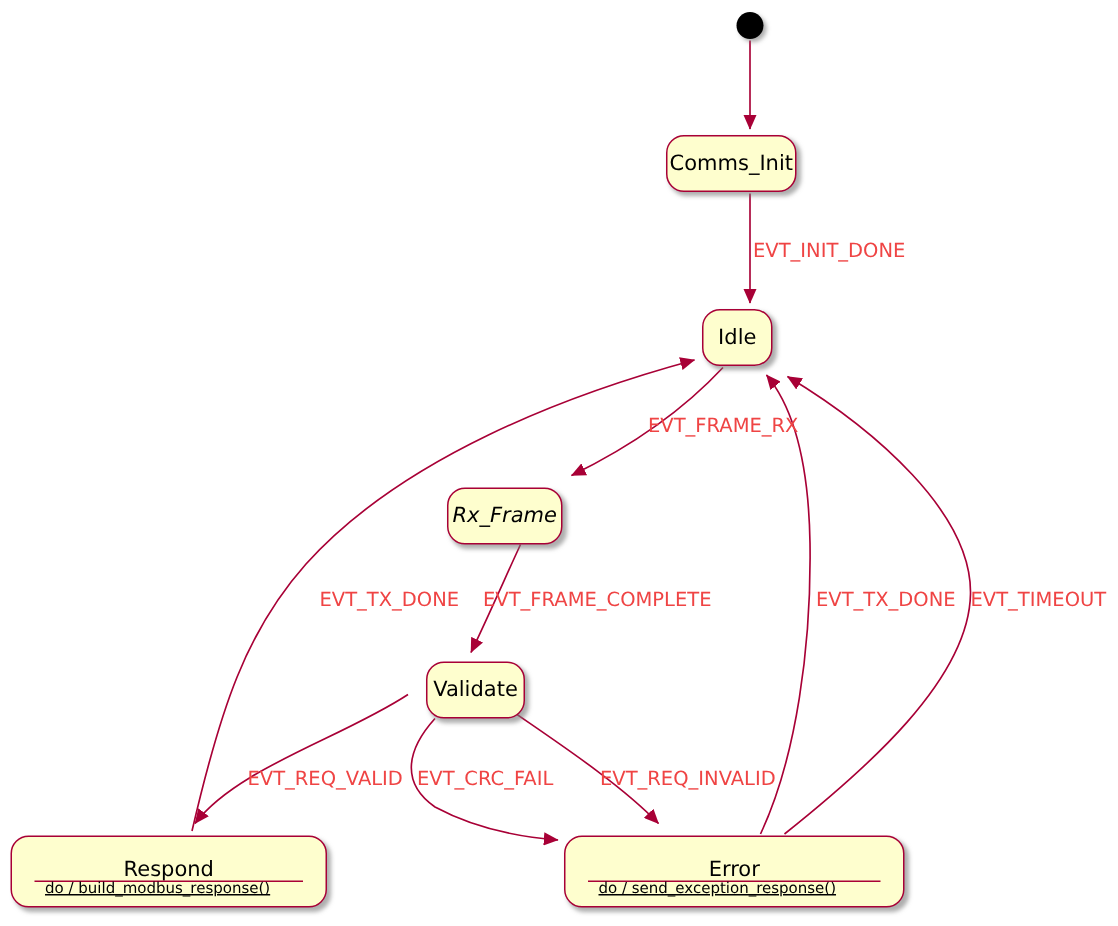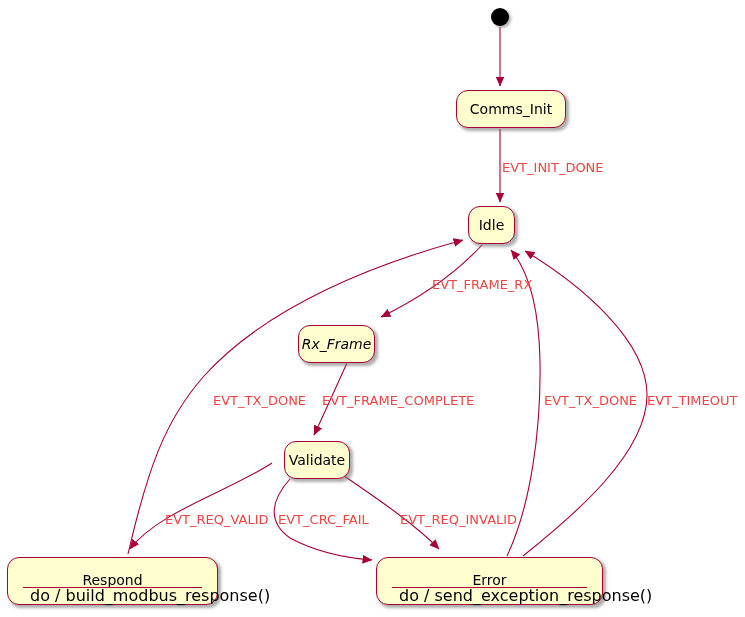--- a/index.html
+++ b/index.html
@@ -12,21 +12,21 @@
     position:absolute;box-sizing:border-box;background:#FEFECE;
     border:1.5px solid #A80036;border-radius:12px;
     box-shadow:2.5px 2.5px 3px rgba(120,120,120,0.6);
     display:flex;align-items:center;justify-content:center;
     font-size:14px;line-height:1;color:#000;
   }
   .state.compound{flex-direction:column;align-items:stretch;justify-content:flex-start;padding:15px;}
   .state-title{height:24px;display:flex;align-items:center;justify-content:center;font-size:14px;}
   .state-activity{
     border-top:1.5px solid #A80036;flex:1;display:flex;align-items:center;
-    padding-left:7px;font-size:16px;white-space:nowrap;
+    padding-left:7px;font-size:10px;white-space:nowrap;text-decoration:underline;
   }
   .initial-dot{
     position:absolute;left:491px;top:8px;width:18px;height:18px;border-radius:50%;
     background:#000;box-shadow:2px 2px 3px rgba(120,120,120,0.6);
   }
   .edge-label{
     position:absolute;font-size:13px;line-height:14px;white-space:nowrap;color:#ef4444;
   }
 </style>
 </head>
@@ -49,21 +49,21 @@
       <path d="M290,479 C271,500 267,522 290,538 C316,552 346,558 372,560" marker-end="url(#arrow)"></path>
       <path d="M337,471 C367,492 412,521 439,549" marker-end="url(#arrow)"></path>
       <path d="M128,554 C147,472 164,421 204,376 C268,305 378,263 463,240" marker-end="url(#arrow)"></path>
       <path d="M507,556 C531,505 541,430 540,362 C539,302 526,268 511,250" marker-end="url(#arrow)"></path>
       <path d="M523,556 C577,513 646,453 647,396 C648,342 583,286 525,251" marker-end="url(#arrow)"></path>
     </g>
   </svg>
 
   <div class="initial-dot"></div>
 
-  <div class="state" style="left:456px;top:90px;width:110px;height:38px;">
+  <div class="state" style="left:444px;top:90px;width:87px;height:38px;">
     <span>Comms_Init</span>
   </div>
 
   <div class="state" style="left:468px;top:206px;width:47px;height:38px;">
     <span>Idle</span>
   </div>
 
   <div class="state" style="left:298px;top:325px;width:77px;height:38px;font-style:italic;">
     <span>Rx_Frame</span>
   </div>

